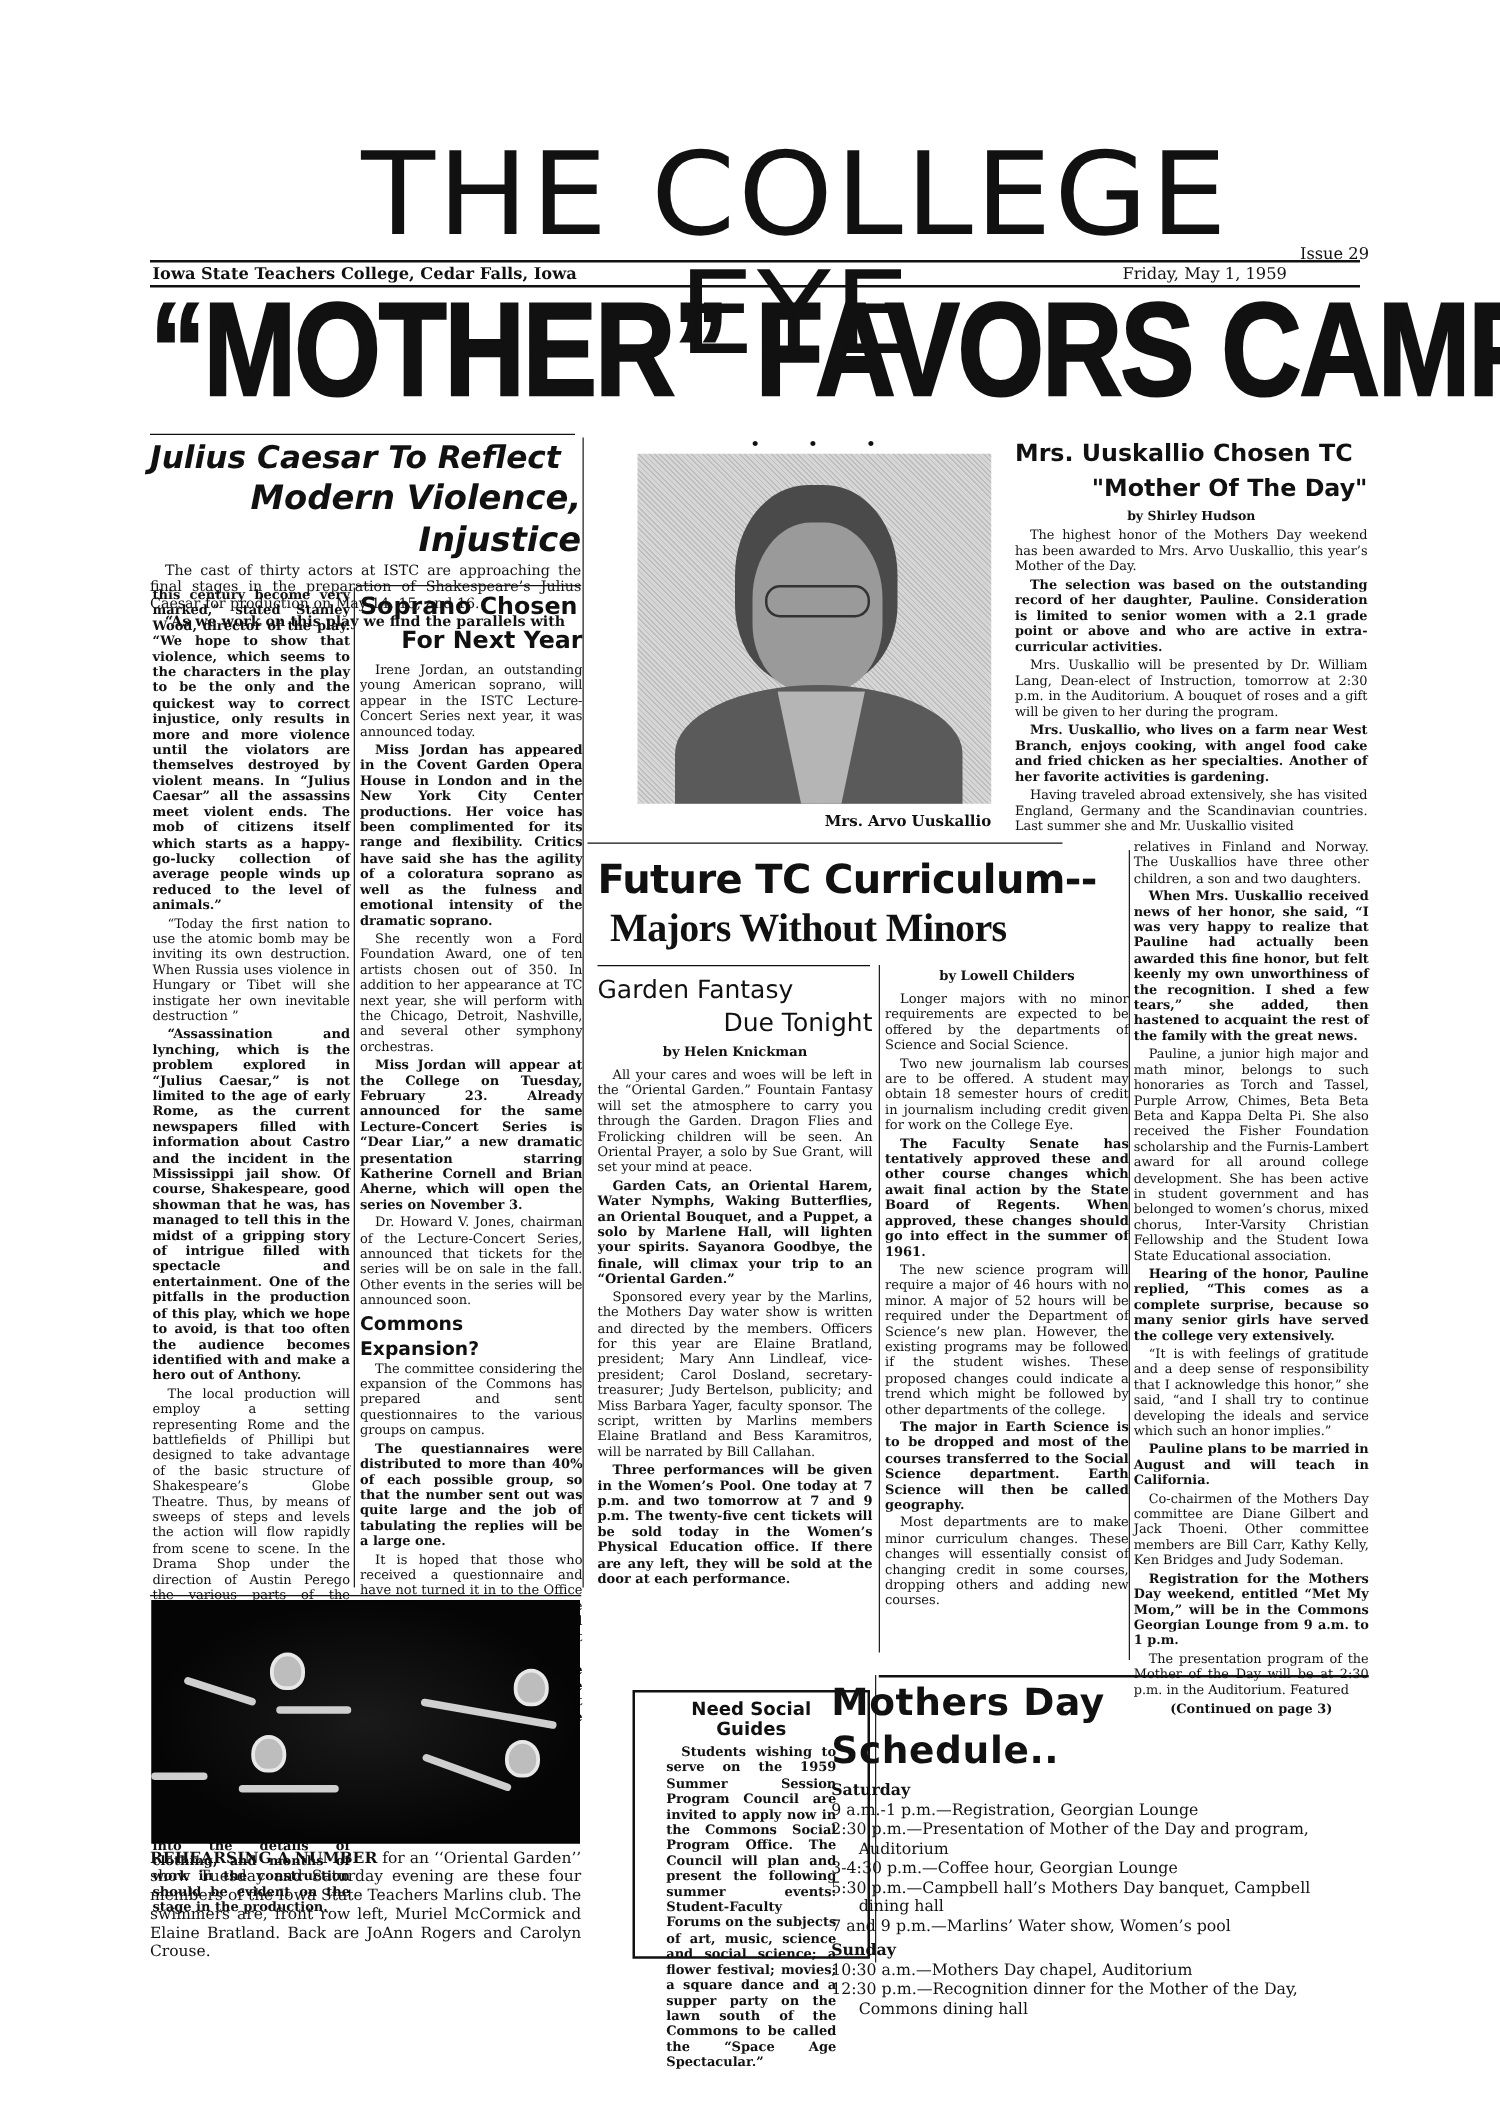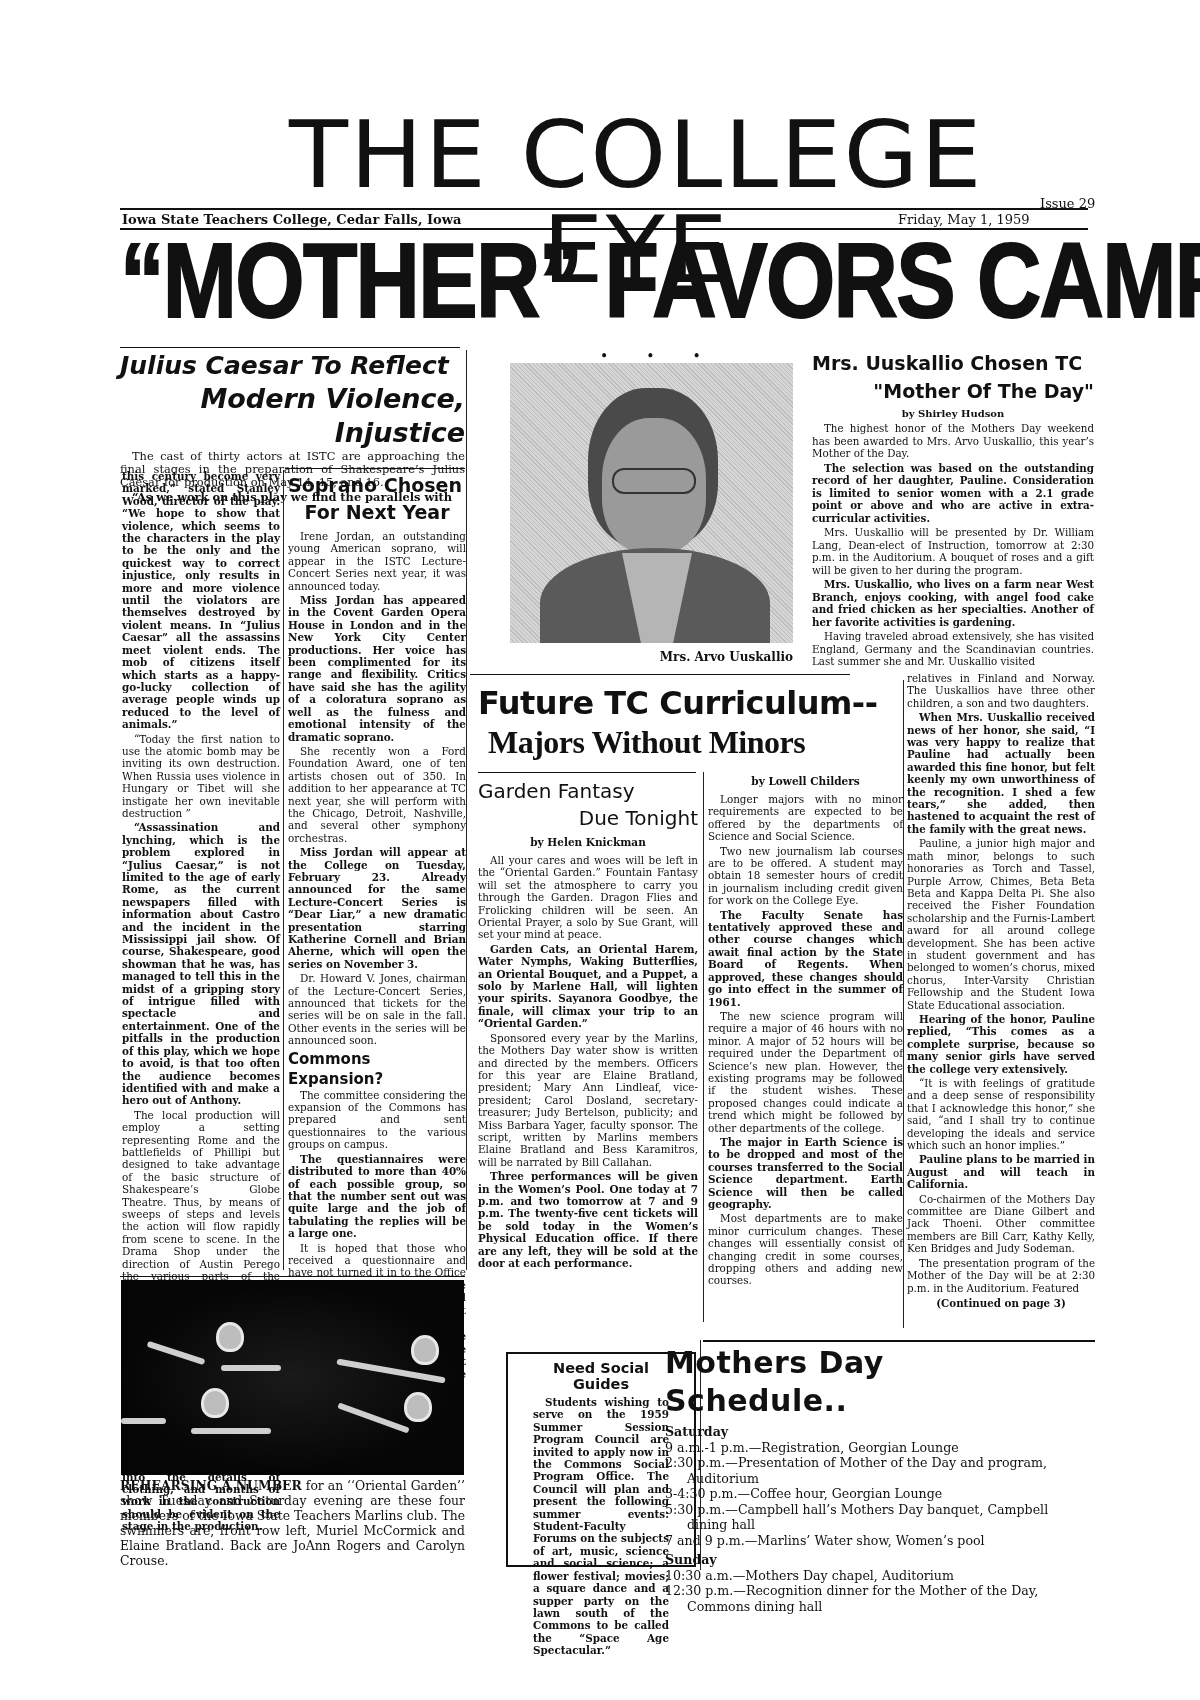--- a/index.html
+++ b/index.html
@@ -52,21 +52,21 @@
   <p class="b" style="text-indent:0;">this century become very marked,” stated Stanley Wood, director of the play. “We hope to show that violence, which seems to the characters in the play to be the only and the quickest way to correct injustice, only results in more and more violence until the violators are themselves destroyed by violent means. In “Julius Caesar” all the assassins meet violent ends. The mob of citizens itself which starts as a happy-go-lucky collection of average people winds up reduced to the level of animals.”</p>
   <p>“Today the first nation to use the atomic bomb may be inviting its own destruction. When Russia uses violence in Hungary or Tibet will she instigate her own inevitable destruction ”</p>
   <p class="b">“Assassination and lynching, which is the problem explored in “Julius Caesar,” is not limited to the age of early Rome, as the current newspapers filled with information about Castro and the incident in the Mississippi jail show. Of course, Shakespeare, good showman that he was, has managed to tell this in the midst of a gripping story of intrigue filled with spectacle and entertainment. One of the pitfalls in the production of this play, which we hope to avoid, is that too often the audience becomes identified with and make a hero out of Anthony.</p>
   <p>The local production will employ a setting representing Rome and the battlefields of Phillipi but designed to take advantage of the basic structure of Shakespeare’s Globe Theatre. Thus, by means of sweeps of steps and levels the action will flow rapidly from scene to scene. In the Drama Shop under the direction of Austin Perego the various parts of the setting are being assembled. By this means the performance will be held to Shakespeare’s estimate of ‘two hours passage of the stage.’’</p>
   <p class="b">The costume department, supervised by Charlotte Lawton, is busily turning out a wardrobe of togas and other garb of the time of the Caesars. Fifteen yards of material is needed for each toga alone. Careful research into the details of clothing, and months of work in the construction should be evident on the stage in the production.</p>
 </div>
 <div class="abs vline" style="left:283px;top:470px;height:800px;"></div>
 
 <div class="abs" style="left:288px;top:472px;width:178px;">
   <div class="hd-sans" style="font-size:19px;line-height:26px;">Soprano Chosen</div>
-  <div class="hd-sans" style="font-size:19px;line-height:28px;text-align:center;margin-bottom:4px;">For Next Year</div>
+  <div class="hd-sans" style="font-size:19px;line-height:28px;text-align:right;margin-bottom:4px;">For Next Year</div>
   <div class="col">
     <p>Irene Jordan, an outstanding young American soprano, will appear in the ISTC Lecture-Concert Series next year, it was announced today.</p>
     <p class="b">Miss Jordan has appeared in the Covent Garden Opera House in London and in the New York City Center productions. Her voice has been complimented for its range and flexibility. Critics have said she has the agility of a coloratura soprano as well as the fulness and emotional intensity of the dramatic soprano.</p>
     <p>She recently won a Ford Foundation Award, one of ten artists chosen out of 350. In addition to her appearance at TC next year, she will perform with the Chicago, Detroit, Nashville, and several other symphony orchestras.</p>
     <p class="b">Miss Jordan will appear at the College on Tuesday, February 23. Already announced for the same Lecture-Concert Series is “Dear Liar,” a new dramatic presentation starring Katherine Cornell and Brian Aherne, which will open the series on November 3.</p>
     <p>Dr. Howard V. Jones, chairman of the Lecture-Concert Series, announced that tickets for the series will be on sale in the fall. Other events in the series will be announced soon.</p>
   </div>
   <div class="hd-sans" style="font-size:15px;line-height:20px;margin-top:2px;">Commons Expansion?</div>
   <div class="col">
     <p>The committee considering the expansion of the Commons has prepared and sent questionnaires to the various groups on campus.</p>
@@ -155,20 +155,21 @@
   </div>
 </div>
 <div class="abs col" style="left:907px;top:672px;width:188px;font-size:10.3px;line-height:12.4px;">
   <p style="text-indent:0;">relatives in Finland and Norway. The Uuskallios have three other children, a son and two daughters.</p>
   <p class="b">When Mrs. Uuskallio received news of her honor, she said, “I was very happy to realize that Pauline had actually been awarded this fine honor, but felt keenly my own unworthiness of the recognition. I shed a few tears,” she added, then hastened to acquaint the rest of the family with the great news.</p>
   <p>Pauline, a junior high major and math minor, belongs to such honoraries as Torch and Tassel, Purple Arrow, Chimes, Beta Beta Beta and Kappa Delta Pi. She also received the Fisher Foundation scholarship and the Furnis-Lambert award for all around college development. She has been active in student government and has belonged to women’s chorus, mixed chorus, Inter-Varsity Christian Fellowship and the Student Iowa State Educational association.</p>
   <p class="b">Hearing of the honor, Pauline replied, “This comes as a complete surprise, because so many senior girls have served the college very extensively.</p>
   <p>“It is with feelings of gratitude and a deep sense of responsibility that I acknowledge this honor,” she said, “and I shall try to continue developing the ideals and service which such an honor implies.”</p>
   <p class="b">Pauline plans to be married in August and will teach in California.</p>
   <p>Co-chairmen of the Mothers Day committee are Diane Gilbert and Jack Thoeni. Other committee members are Bill Carr, Kathy Kelly, Ken Bridges and Judy Sodeman.</p>
+  <p class="b">Registration for the Mothers Day weekend, entitled “Met My Mom,” will be in the Commons Georgian Lounge from 9 a.m. to 1 p.m.</p>
   <p>The presentation program of the Mother of the Day will be at 2:30 p.m. in the Auditorium. Featured</p>
   <div style="text-align:center;font-weight:700;margin-top:3px;">(Continued on page 3)</div>
 </div>
 
 <div class="abs rule" style="left:703px;top:1340px;width:392px;height:2px;"></div>
 <div class="abs vline" style="left:700px;top:1340px;height:230px;"></div>
 <div class="abs" style="left:665px;top:1344px;width:395px;">
   <div class="hd-sans" style="font-size:30px;line-height:38px;letter-spacing:0.5px;">Mothers Day Schedule..</div>
   <div class="sched">
     <div class="day">Saturday</div>

